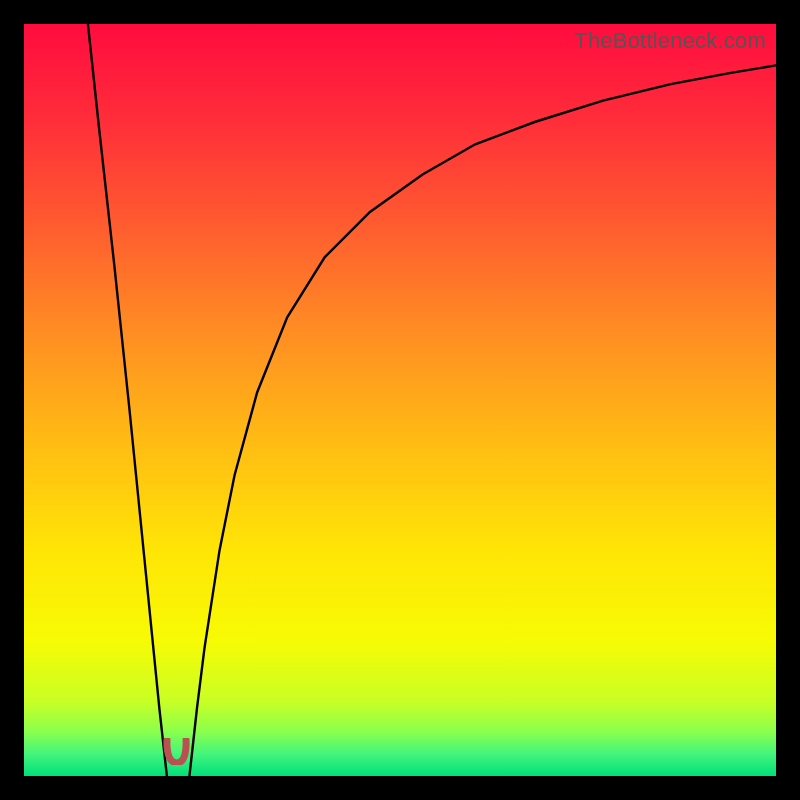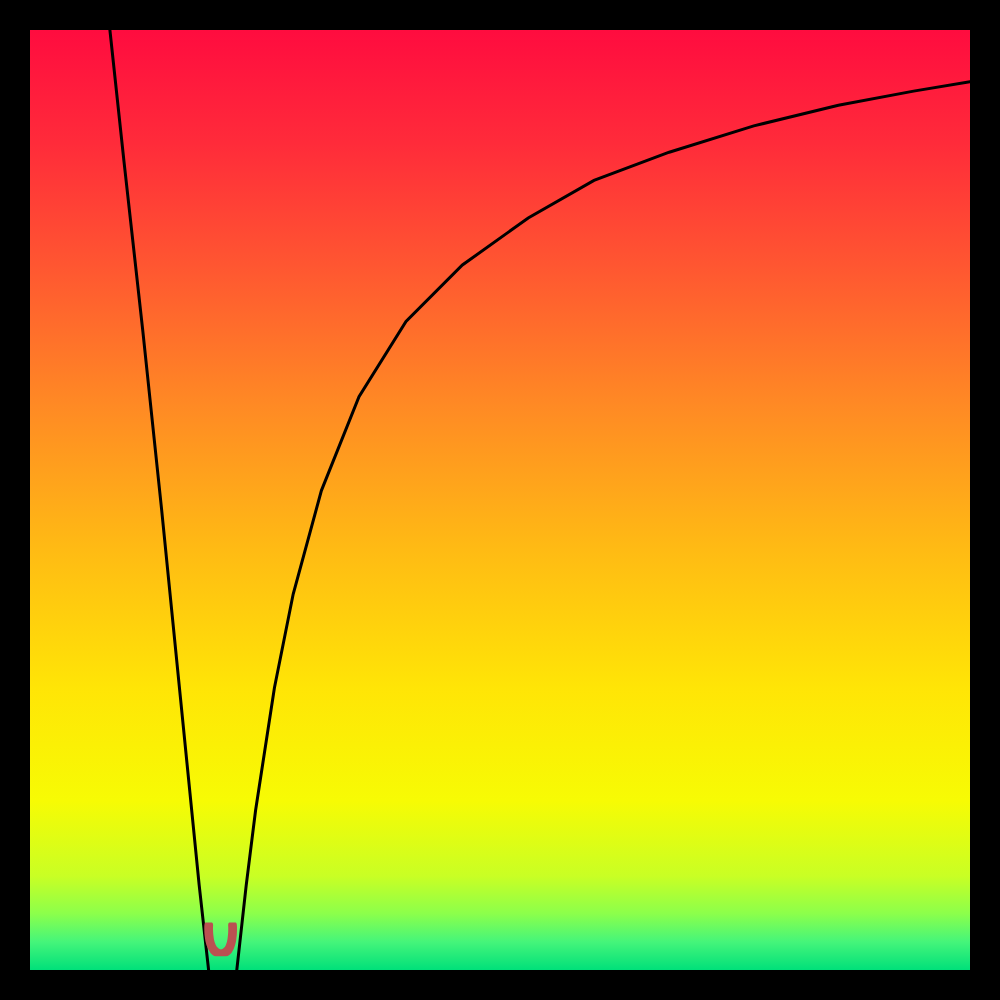--- a/index.html
+++ b/index.html
@@ -83,14 +83,15 @@
     <path id="curve-left" fill="none" stroke="#000" stroke-width="2.4" stroke-linecap="round" d="M63.92 0.00 L75.20 105.28 L90.24 240.64 L105.28 383.52 L120.32 533.92 L127.84 609.12 L135.36 684.32 L142.88 752.00"></path>
     <path id="curve-right" fill="none" stroke="#000" stroke-width="2.4" stroke-linecap="round" d="M165.44 752.00 L172.96 684.32 L180.48 624.16 L195.52 526.40 L210.56 451.20 L233.12 368.48 L263.20 293.28 L300.80 233.12 L345.92 188.00 L398.56 150.40 L451.20 120.32 L511.36 97.76 L579.04 76.70 L646.72 60.16 L706.88 48.88 L752.00 41.36"></path>
   </svg>
 
   <div class="marker" style="left: 139.156px; top: 713.684px;">
     <svg viewBox="0 0 27 27">
       <path d="M4 2 C4 2, 3 16, 8 22 C11.5 26, 16 26, 19.5 22 C24 16, 23 2, 23 2" fill="none" stroke-linecap="round" stroke-width="7" stroke="#ba5151"></path>
     </svg>
   </div>
 
+  <div class="watermark">TheBottleneck.com</div>
 
 </div>
 
 </body></html>

